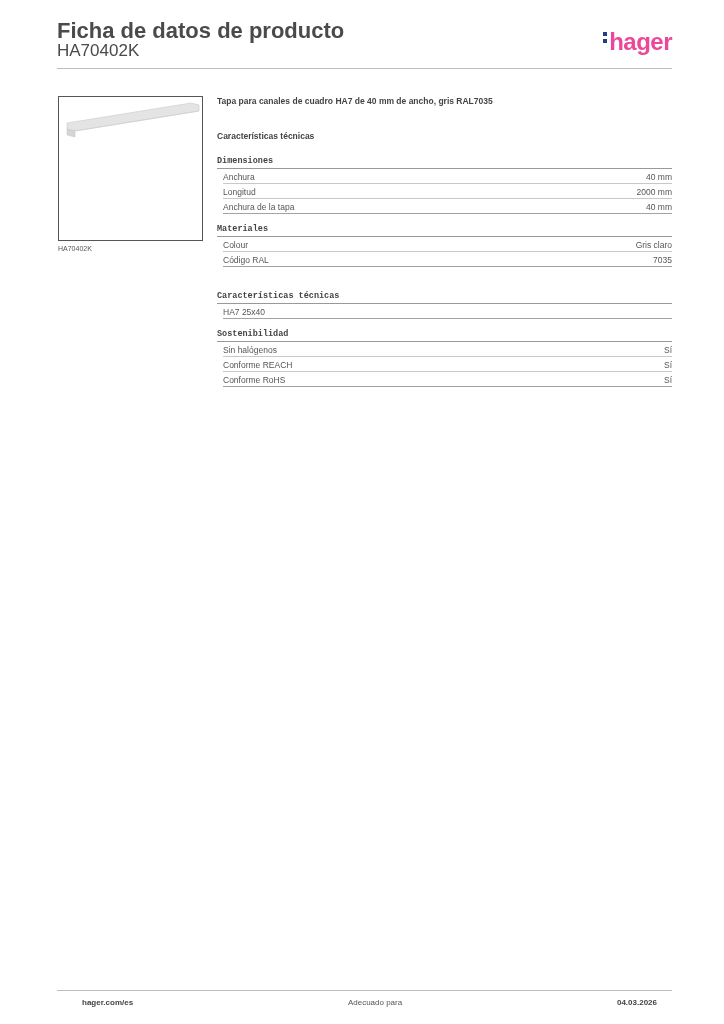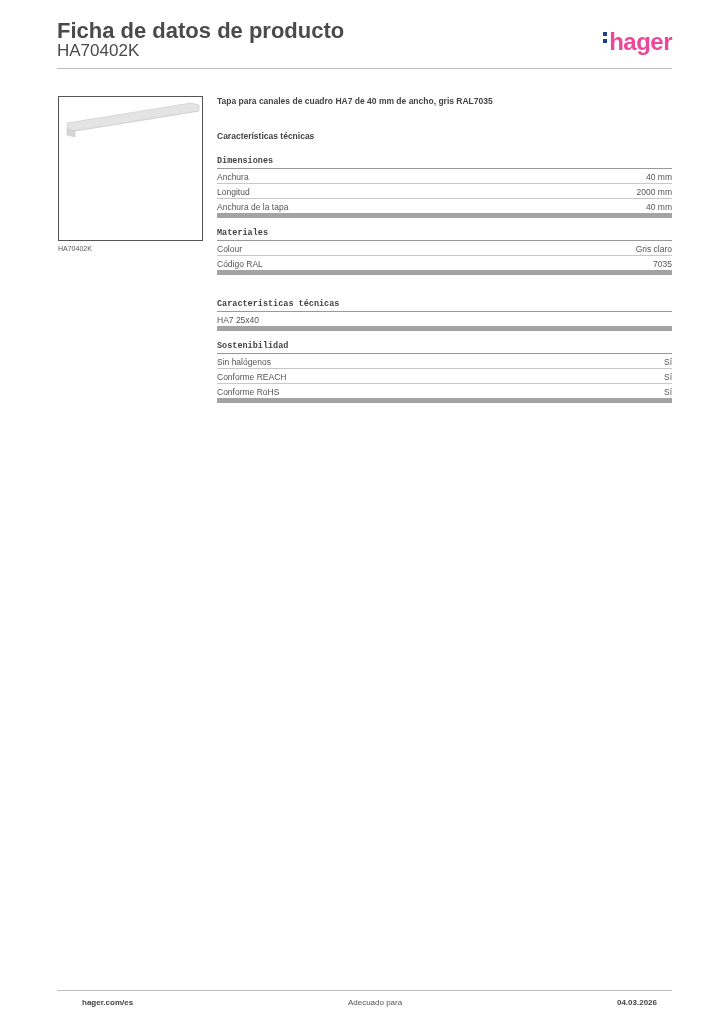--- a/index.html
+++ b/index.html
@@ -16,22 +16,22 @@
   .header-rule { position: absolute; left: 57px; right: 52px; top: 68px; border-top: 1px solid #bdbdbd; }
 
   .image-box { position: absolute; left: 58px; top: 96px; width: 143px; height: 143px; border: 1px solid #555; background: #fff; }
   .image-caption { position: absolute; left: 58px; top: 245px; font-size: 7px; color: #555; }
 
   .content { position: absolute; left: 217px; top: 96px; width: 455px; }
   .product-desc { font-size: 8.5px; font-weight: bold; color: #444; margin: 0; height: 34px; }
   .section-title { font-size: 8.5px; font-weight: bold; color: #444; margin: 0; line-height: 12px; }
   .section-title.main { margin-bottom: 14px; }
   .group-title { font-size: 8.5px; font-weight: bold; color: #444; padding-bottom: 2px; border-bottom: 1px solid #999; line-height: 10px; font-family: Liberation Mono, monospace; }
-  .row { display: flex; justify-content: space-between; font-size: 8.5px; color: #555; line-height: 12px; padding-top: 2px; border-bottom: 1px solid #c8c8c8; height: 12px; }
-  .row:last-child { border-bottom: 5px solid #a3a3a3; }
+  .row { display: flex; justify-content: space-between; font-size: 8.5px; color: #555; line-height: 12px; padding-top: 2px; border-bottom: 1px solid #c8c8c8; height: 12px; margin-left: 6px; }
+  .row:last-child { border-bottom: 1px solid #a3a3a3; }
   .group { margin-bottom: 10px; }
   .gap { height: 14px; }
 
   .footer-rule { position: absolute; left: 57px; right: 52px; top: 990px; border-top: 1px solid #bdbdbd; }
   .footer { position: absolute; left: 57px; right: 67px; top: 998px; font-size: 8px; display: flex; justify-content: space-between; color: #555; margin-left: 25px; }
   .footer .site { font-weight: bold; color: #444; }
   .footer .date { font-weight: bold; color: #444; }
 </style>
 </head>
 <body>

